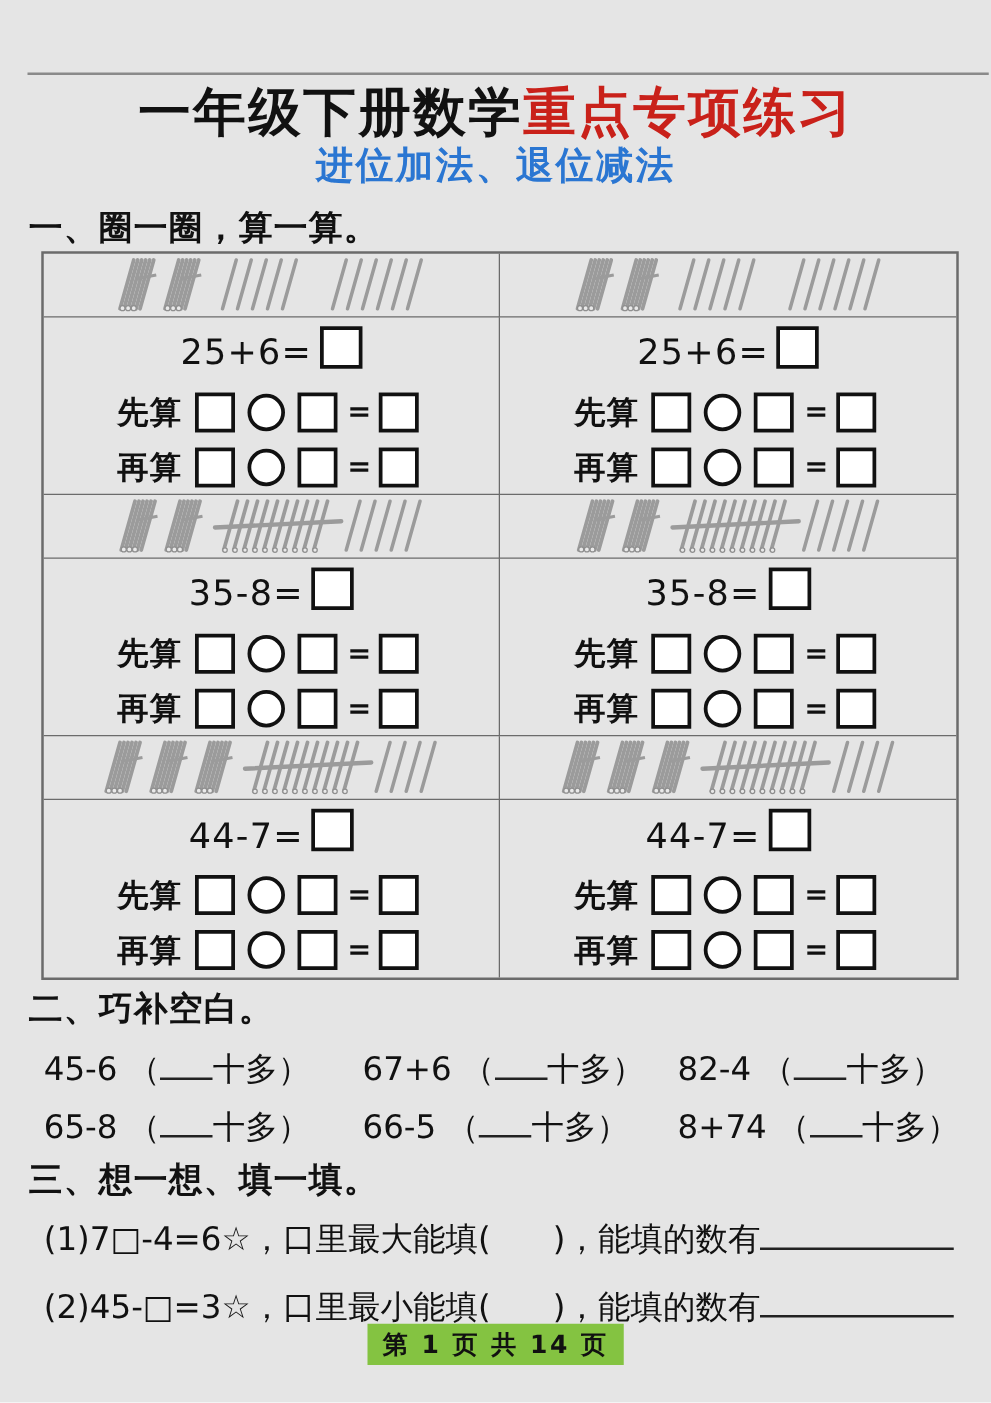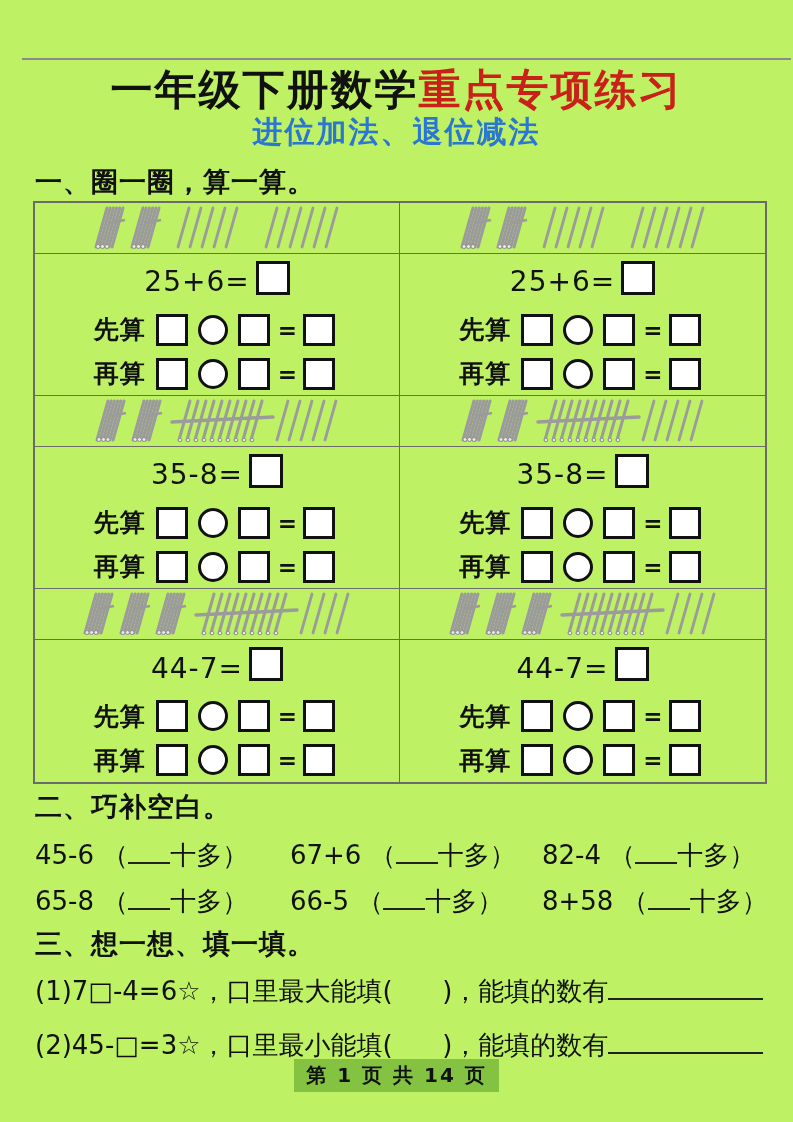--- a/index.html
+++ b/index.html
@@ -1,26 +1,26 @@
 <!DOCTYPE html>
 <html><head>
 <meta charset="utf-8">
 <style>
   html,body{margin:0;padding:0;background:#fff;}
   .page{
-    position:relative;width:793px;height:1122px;background:#bef264;
+    position:relative;width:793px;height:1122px;background:#e5e5e5;
     font-family:"DejaVu Sans","Liberation Sans",sans-serif;color:#111;overflow:hidden;
   }
   .top-rule{position:absolute;top:58px;left:22px;width:769px;border-top:2px solid #8a8a8a;}
   .title{position:absolute;top:62px;left:0;width:100%;text-align:center;
          font-size:42px;font-weight:800;letter-spacing:2px;white-space:nowrap;}
   .title .red{color:#c9211a;}
   .subtitle{position:absolute;top:112px;left:0;width:100%;text-align:center;
             font-size:30px;font-weight:800;color:#2a76d2;letter-spacing:2px;}
-  .sec-heading{position:absolute;left:35px;font-size:27px;font-weight:800;letter-spacing:1px;}
+  .sec-heading{position:absolute;left:23px;font-size:27px;font-weight:800;letter-spacing:1px;}
   #s1h{top:164px;}
   
   .qtable{position:absolute;top:201px;left:33px;width:730px;border:2px solid #6b6b6b;}
   .trow{display:flex;}
   .tcell{width:50%;box-sizing:border-box;border-right:1.5px solid #6b6b6b;border-bottom:1.5px solid #6b6b6b;
          display:flex;flex-direction:column;align-items:center;justify-content:center;}
   .tcell:last-child{border-right:none;}
   .trow:last-child .tcell{border-bottom:none;}
   .row-img .tcell{height:51px;}
   .row-calc .tcell{height:142px;padding-top:2px;}
@@ -495,21 +495,21 @@
             <span class="sq"></span>
             <span class="eqs">=</span>
             <span class="sq"></span>
           </div>
         </div>
       </div>
     </div>
 
   <div class="sec-heading" id="s2h">二、巧补空白。</div>
   <div class="s2-row" id="s2r0"><span class="s2-item"><span>45-6 （</span><span class="blank-short"></span><span>十多）</span></span><span class="s2-item"><span>67+6 （</span><span class="blank-short"></span><span>十多）</span></span><span class="s2-item"><span>82-4 （</span><span class="blank-short"></span><span>十多）</span></span></div>
-  <div class="s2-row" id="s2r1"><span class="s2-item"><span>65-8 （</span><span class="blank-short"></span><span>十多）</span></span><span class="s2-item"><span>66-5 （</span><span class="blank-short"></span><span>十多）</span></span><span class="s2-item"><span>8+58 （</span><span class="blank-short"></span><span>十多）</span></span></div>
+  <div class="s2-row" id="s2r1"><span class="s2-item"><span>65-8 （</span><span class="blank-short"></span><span>十多）</span></span><span class="s2-item"><span>66-5 （</span><span class="blank-short"></span><span>十多）</span></span><span class="s2-item"><span>8+74 （</span><span class="blank-short"></span><span>十多）</span></span></div>
 
   <div class="sec-heading" id="s3h">三、想一想、填一填。</div>
   <div class="s3-line" id="s3l0"><span>(1)7□-4=6☆，口里最大能填(      )，能填的数有</span><span class="blank-long"></span></div>
   <div class="s3-line" id="s3l1"><span>(2)45-□=3☆，口里最小能填(      )，能填的数有</span><span class="blank-long"></span></div>
 
   <div class="footer">
     <span class="page-badge">第 1 页 共 14 页</span>
   </div>
 </div>
 

